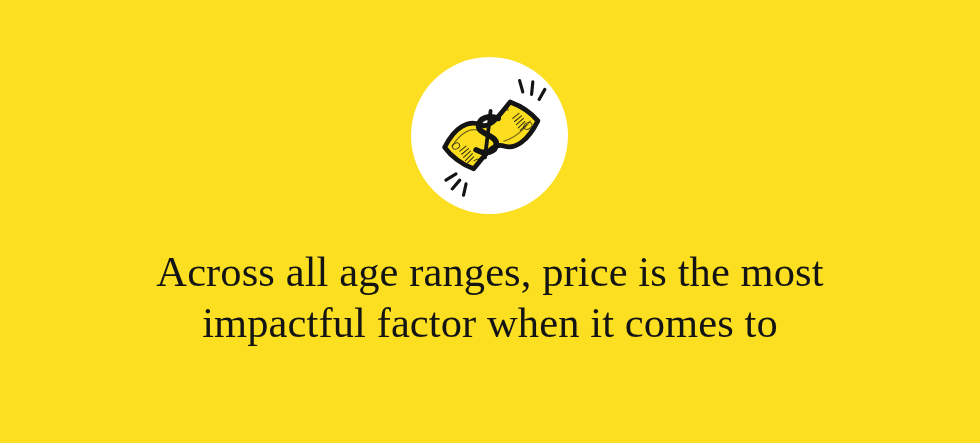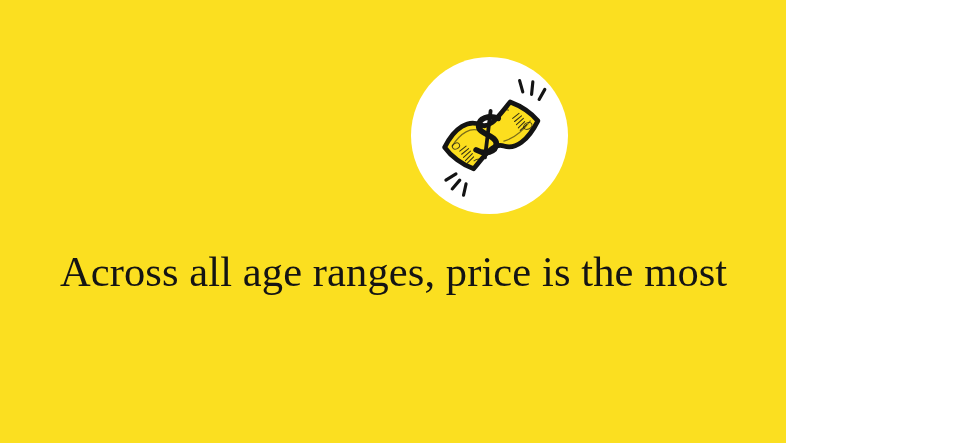--- a/index.html
+++ b/index.html
@@ -7,21 +7,21 @@
     padding: 0;
   }
   body {
     width: 980px;
     height: 443px;
     overflow: hidden;
     font-family: "Liberation Serif", "DejaVu Serif", serif;
   }
   .slide {
     position: relative;
-    width: 786px;
+    width: 980px;
     height: 443px;
     background: #fbdf20;
     box-sizing: border-box;
   }
   .icon-badge {
     position: absolute;
     left: 411px;
     top: 57px;
     width: 157px;
     height: 157px;
@@ -113,15 +113,16 @@
       <g stroke="#141414" stroke-width="5" stroke-linecap="round">
         <path d="M46 160 L 30 170"></path>
         <path d="M52 170 L 40 184"></path>
         <path d="M62 176 L 58 194"></path>
       </g>
     </svg>
   </div>
 
   <div class="headline">
     <span class="line">Across all age ranges, price is the most</span>
+    <span class="line">impactful factor when it comes to</span>
   </div>
 
 </div>
 
 </body></html>

